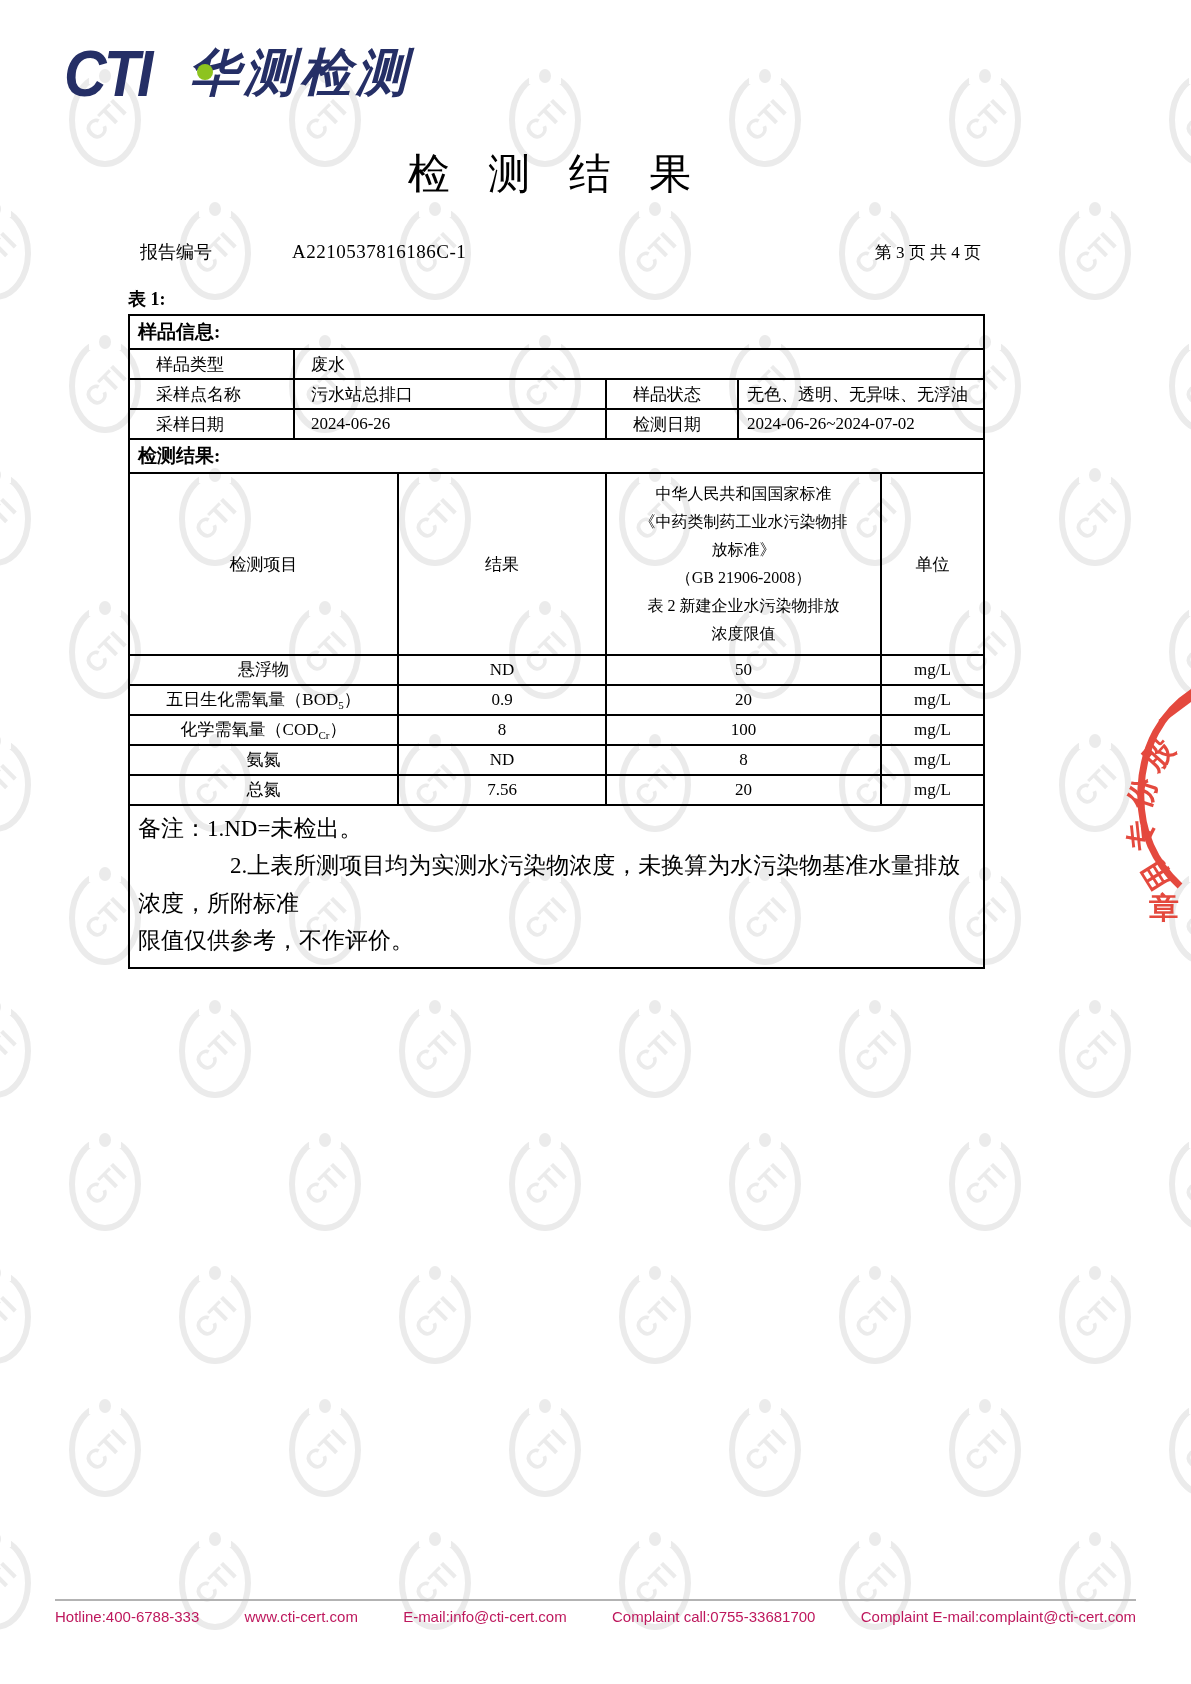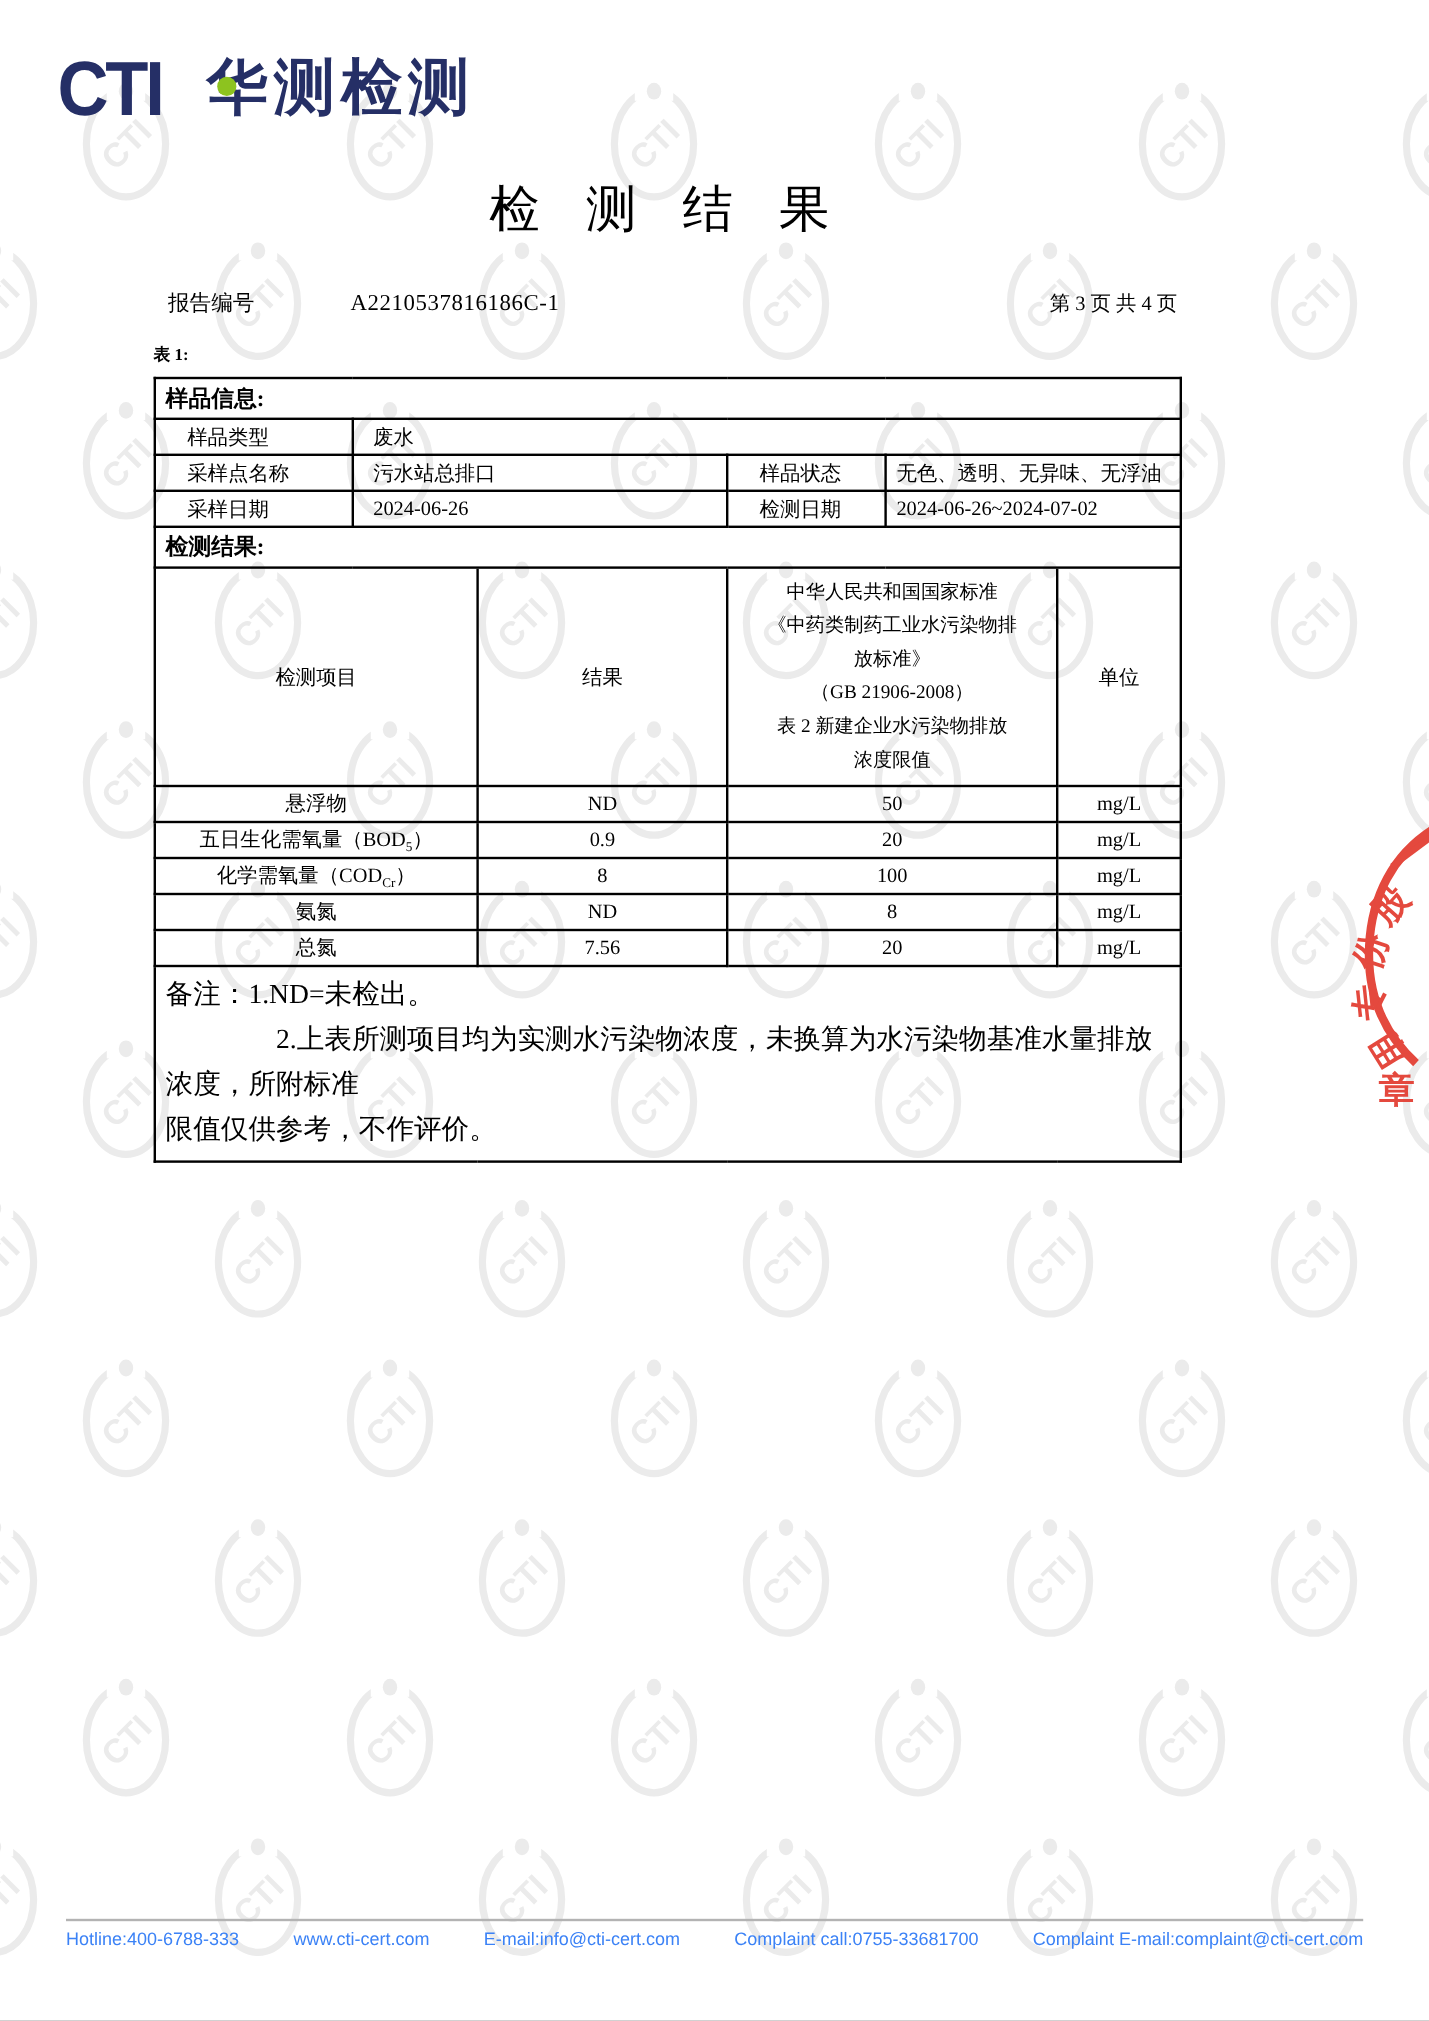--- a/index.html
+++ b/index.html
@@ -4,41 +4,41 @@
 <style>
   html,body{margin:0;padding:0;background:#888;}
   .page{
     position:relative;width:1191px;height:1684px;margin:0 auto;background:#fff;
     overflow:hidden;font-family:"Liberation Serif","DejaVu Serif",serif;color:#000;
   }
   #watermarks{position:absolute;inset:0;z-index:0;}
   .content{position:absolute;inset:0;z-index:1;}
 
   
-  .logo{position:absolute;left:48px;top:34px;height:84px;white-space:nowrap;}
+  .logo{position:absolute;left:64px;top:34px;height:84px;white-space:nowrap;font-style:italic;}
   .logo-cti{
     display:inline-block;font-family:"Liberation Sans","DejaVu Sans",sans-serif;
     font-weight:bold;font-size:64px;line-height:80px;color:#252f66;
     letter-spacing:-3px;transform:scaleX(.92);transform-origin:left;
   }
   .logo-dot{position:absolute;left:133px;top:30px;width:16px;height:16px;border-radius:50%;background:#8dc31f;}
   .logo-cn{
     display:inline-block;margin-left:26px;vertical-align:6px;
     font-weight:bold;font-size:51px;color:#252f66;letter-spacing:5px;
   }
 
   
   .title{position:absolute;left:128px;top:146px;width:857px;text-align:center;
     font-size:42px;font-weight:500;letter-spacing:14px;}
   .report-row{position:absolute;left:128px;top:240px;width:857px;display:flex;align-items:baseline;font-size:18px;}
   .report-label{margin-left:12px;}
   .report-number{margin-left:80px;font-size:19px;letter-spacing:.5px;}
   .report-page{margin-left:auto;margin-right:4px;font-size:17px;}
 
-  .table-label{position:absolute;left:128px;top:287px;font-size:14px;font-weight:bold;}
+  .table-label{position:absolute;left:128px;top:287px;font-size:18px;font-weight:bold;}
 
   
   .doc-table{position:absolute;left:128px;top:314px;width:857px;}
   table{border-collapse:collapse;width:100%;table-layout:fixed;}
   td{border:2px solid #000;padding:0;vertical-align:middle;font-size:17px;height:28px;}
   #tblB tr:first-child td{border-top:none;}
   .sect{font-weight:bold;font-size:19px;text-align:left;padding:2px 0 2px 8px;}
   .lbl{text-align:left;padding-left:26px;}
   .val{text-align:left;padding-left:16px;}
   .val4{text-align:left;padding-left:8px;}
@@ -52,21 +52,21 @@
     font-size:23px;line-height:1.62;height:auto;
   }
 
   
   .stamp{position:absolute;right:0;top:636px;width:145px;height:290px;z-index:2;opacity:.92;pointer-events:none;}
 
   
   .footer-line{position:absolute;left:55px;top:1599px;width:1081px;height:2px;background:#b3b3b3;}
   .footer-text{
     position:absolute;left:55px;top:1608px;width:1081px;display:flex;justify-content:space-between;
-    font-family:"Liberation Sans","DejaVu Sans",sans-serif;font-size:15px;color:#3b82f6;white-space:nowrap;
+    font-family:"Liberation Sans","DejaVu Sans",sans-serif;font-size:15px;color:#be185d;white-space:nowrap;
   }
 </style>
 </head>
 <body>
 
 <div class="page">
 
   <div id="watermarks">
       <svg width="76" height="100" viewBox="0 0 76 100" style="position:absolute;left:67px;top:68px">
         <ellipse cx="38" cy="52" rx="33" ry="44" fill="none" stroke="#ebebeb" stroke-width="6"></ellipse>

